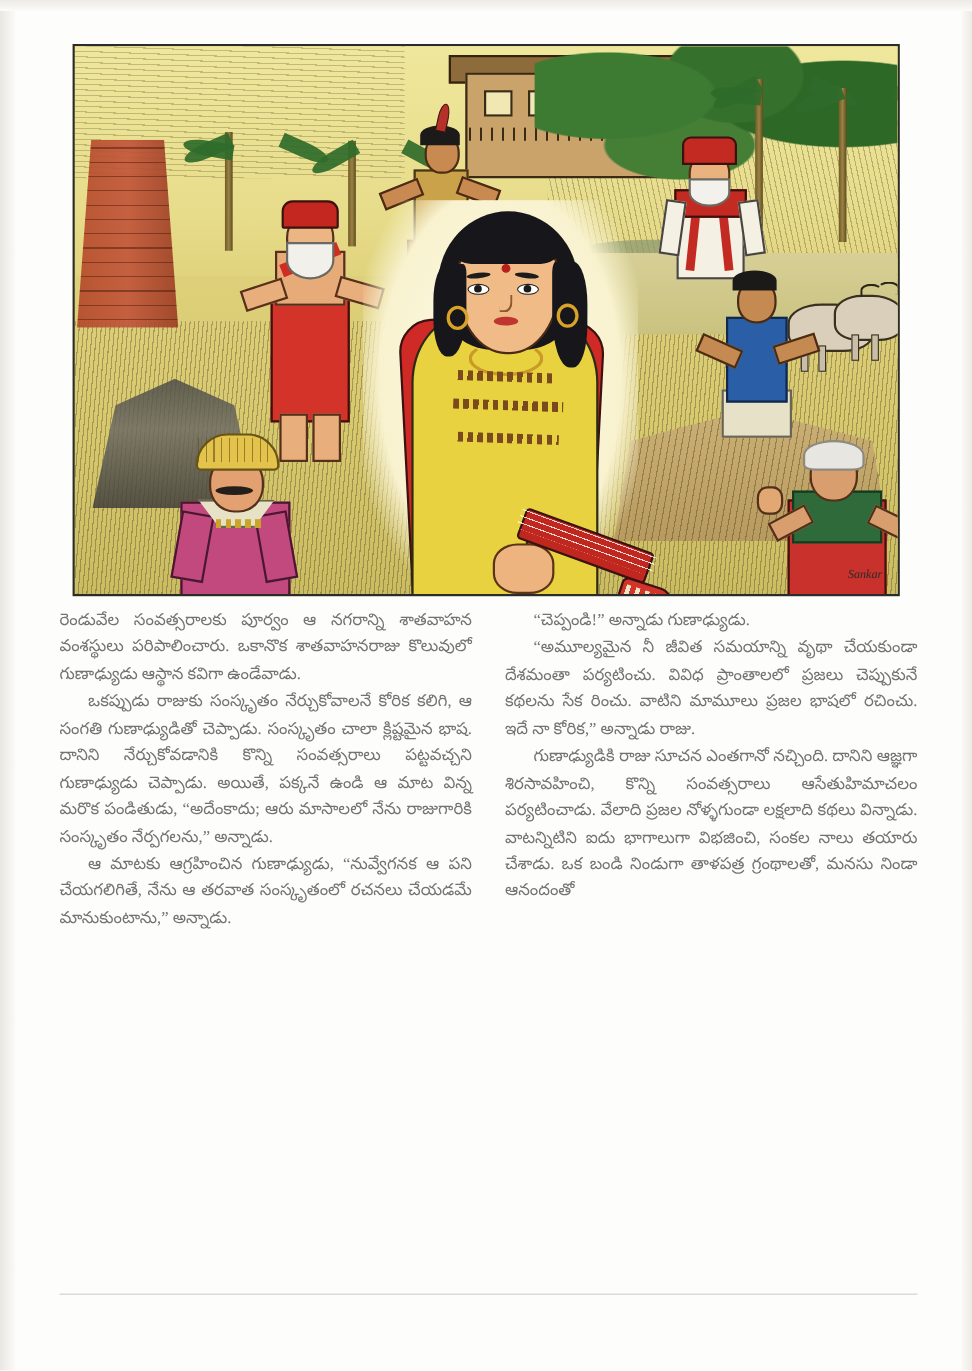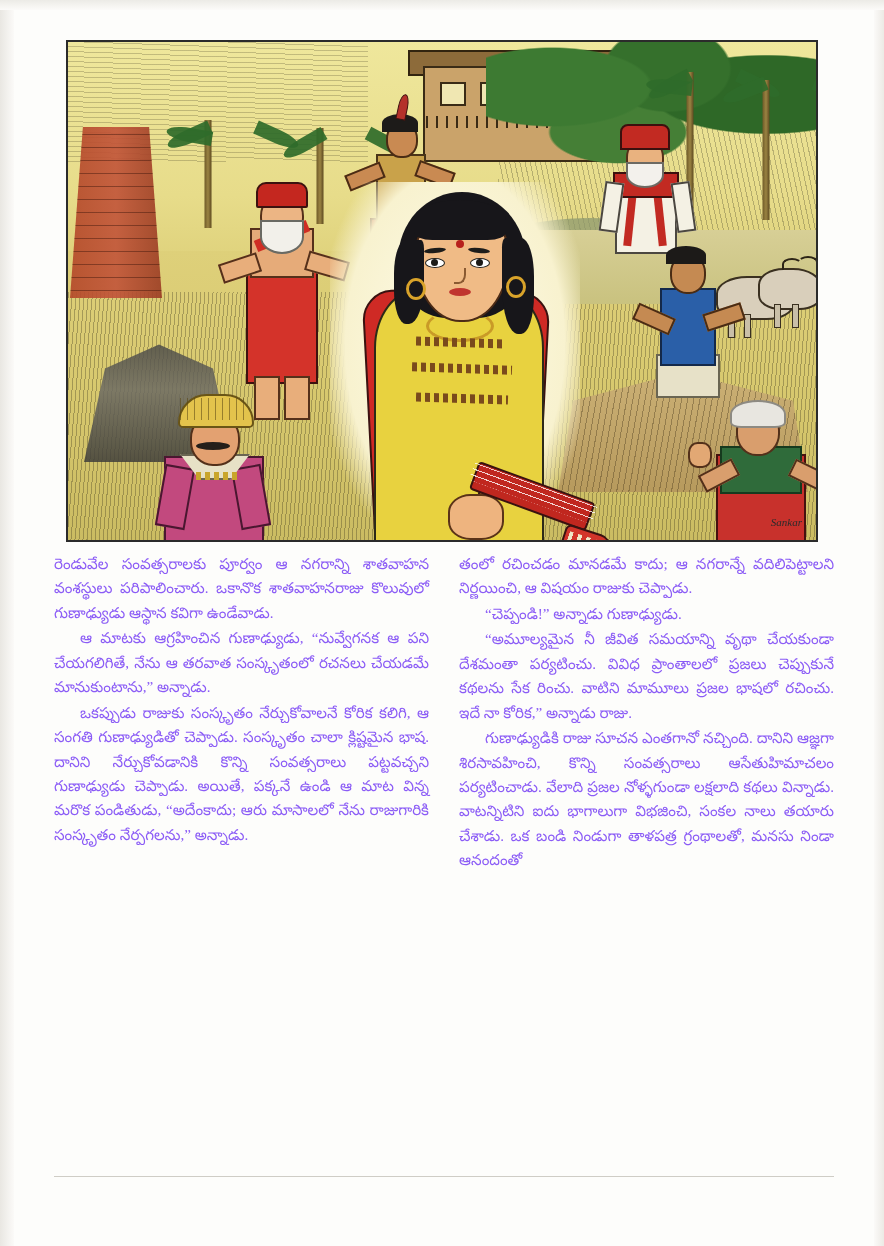--- a/index.html
+++ b/index.html
@@ -350,21 +350,21 @@
     width: 780px;
     height: 620px;
     display: flex;
     gap: 30px;
   }
   .col {
     width: 375px;
     font-family: "Liberation Serif", serif;
     font-size: 15.1px;
     line-height: 1.62;
-    color: #8b5cf6;
+    color: #737373;
     text-align: justify;
     text-justify: inter-word;
   }
   .col p { margin: 0 0 1px 0; }
   .col p.indent { text-indent: 26px; }
 
   
   .footer {
     position: absolute;
     left: 54px;
@@ -561,25 +561,24 @@
       <div class="veena-head"></div>
       <div class="veena-pegs"></div>
     </div>
 
     <div class="signature">Sankar</div>
   </div>
 
   <div class="columns">
     <div class="col">
       <p>రెండువేల సంవత్సరాలకు పూర్వం ఆ నగరాన్ని శాతవాహన వంశస్థులు పరిపాలించారు. ఒకానొక శాతవాహనరాజు కొలువులో గుణాఢ్యుడు ఆస్థాన కవిగా ఉండేవాడు.</p>
+      <p class="indent">ఒకప్పుడు రాజుకు సంస్కృతం నేర్చుకోవాలనే కోరిక కలిగి, ఆ సంగతి గుణాఢ్యుడితో చెప్పాడు. సంస్కృతం చాలా క్లిష్టమైన భాష. దానిని నేర్చుకోవడానికి కొన్ని సంవత్సరాలు పట్టవచ్చని గుణాఢ్యుడు చెప్పాడు. అయితే, పక్కనే ఉండి ఆ మాట విన్న మరొక పండితుడు, “అదేంకాదు; ఆరు మాసాలలో నేను రాజుగారికి సంస్కృతం నేర్పగలను,” అన్నాడు.</p>
       <p class="indent">ఆ మాటకు ఆగ్రహించిన గుణాఢ్యుడు, “నువ్వేగనక ఆ పని చేయగలిగితే, నేను ఆ తరవాత సంస్కృతంలో రచనలు చేయడమే మానుకుంటాను,” అన్నాడు.</p>
-      <p class="indent">ఒకప్పుడు రాజుకు సంస్కృతం నేర్చుకోవాలనే కోరిక కలిగి, ఆ సంగతి గుణాఢ్యుడితో చెప్పాడు. సంస్కృతం చాలా క్లిష్టమైన భాష. దానిని నేర్చుకోవడానికి కొన్ని సంవత్సరాలు పట్టవచ్చని గుణాఢ్యుడు చెప్పాడు. అయితే, పక్కనే ఉండి ఆ మాట విన్న మరొక పండితుడు, “అదేంకాదు; ఆరు మాసాలలో నేను రాజుగారికి సంస్కృతం నేర్పగలను,” అన్నాడు.</p>
     </div>
     <div class="col">
-      <p>తంలో రచించడం మానడమే కాదు; ఆ నగరాన్నే వదిలిపెట్టాలని నిర్ణయించి, ఆ విషయం రాజుకు చెప్పాడు.</p>
       <p class="indent">“చెప్పండి!” అన్నాడు గుణాఢ్యుడు.</p>
       <p class="indent">“అమూల్యమైన నీ జీవిత సమయాన్ని వృథా చేయకుండా దేశమంతా పర్యటించు. వివిధ ప్రాంతాలలో ప్రజలు చెప్పుకునే కథలను సేక రించు. వాటిని మామూలు ప్రజల భాషలో రచించు. ఇదే నా కోరిక,” అన్నాడు రాజు.</p>
       <p class="indent">గుణాఢ్యుడికి రాజు సూచన ఎంతగానో నచ్చింది. దానిని ఆజ్ఞగా శిరసావహించి, కొన్ని సంవత్సరాలు ఆసేతుహిమాచలం పర్యటించాడు. వేలాది ప్రజల నోళ్ళగుండా లక్షలాది కథలు విన్నాడు. వాటన్నిటిని ఐదు భాగాలుగా విభజించి, సంకల నాలు తయారు చేశాడు. ఒక బండి నిండుగా తాళపత్ర గ్రంథాలతో, మనసు నిండా ఆనందంతో</p>
     </div>
   </div>
 
   <div class="rule"></div>
 </div>
 
 </body></html>

